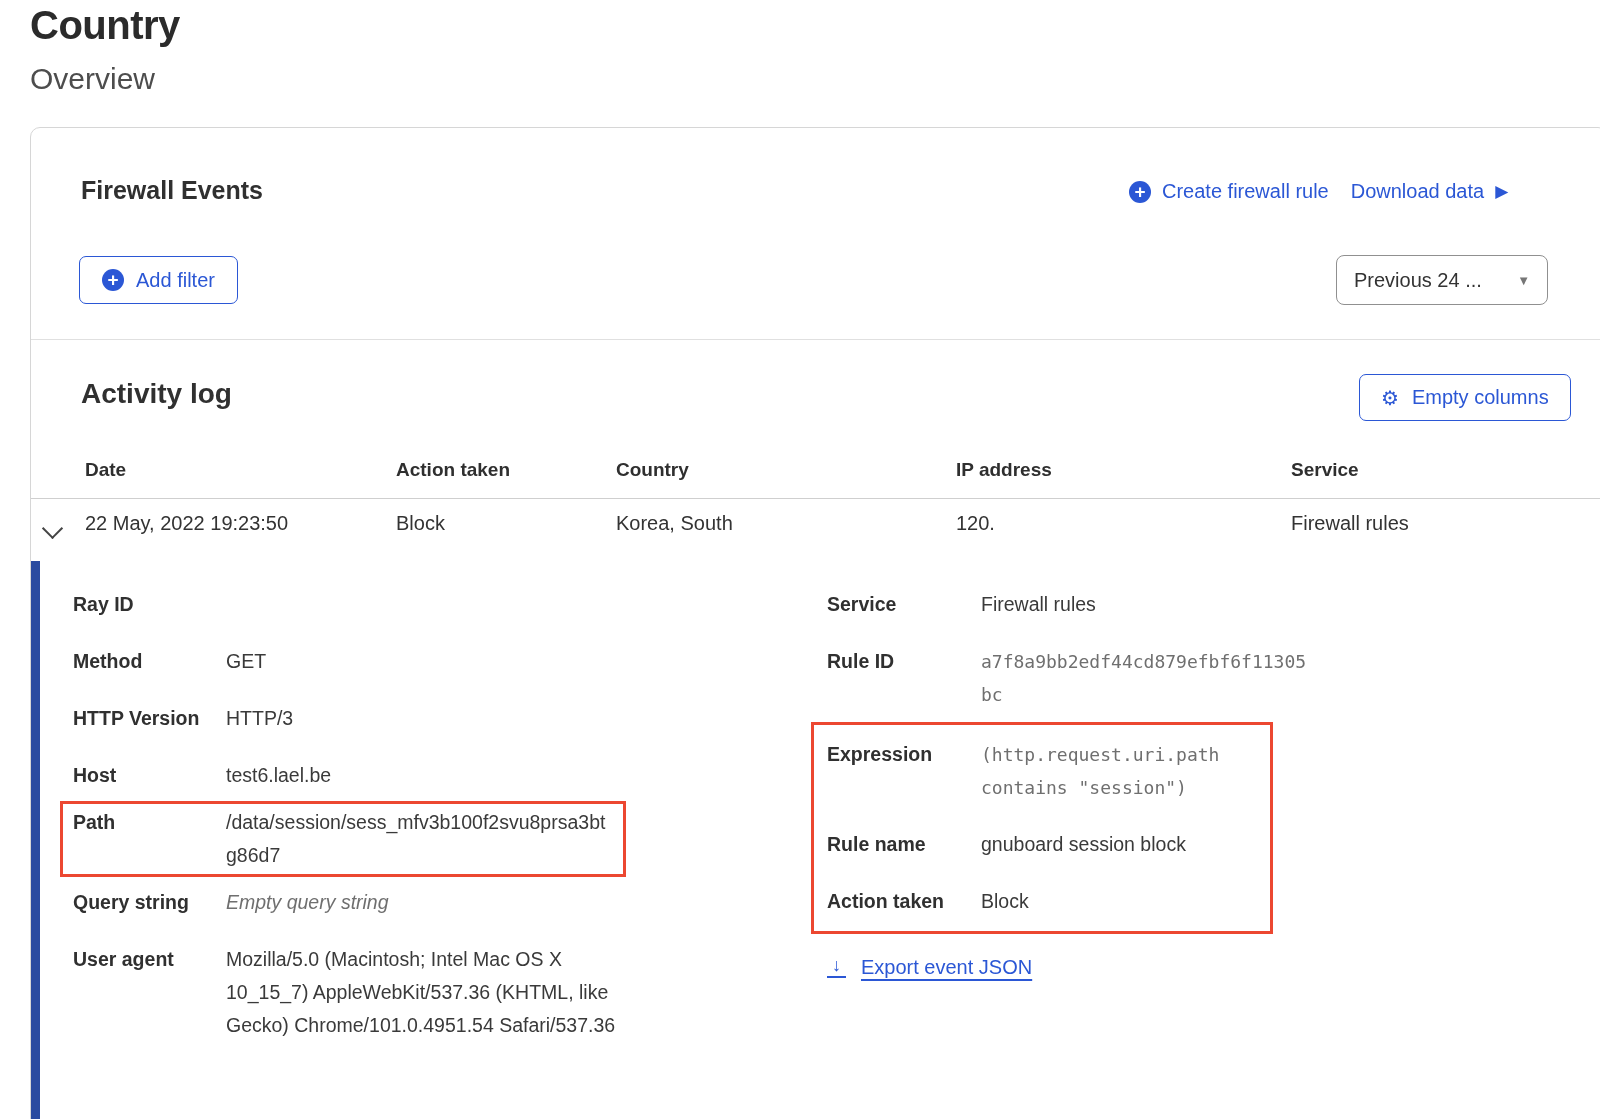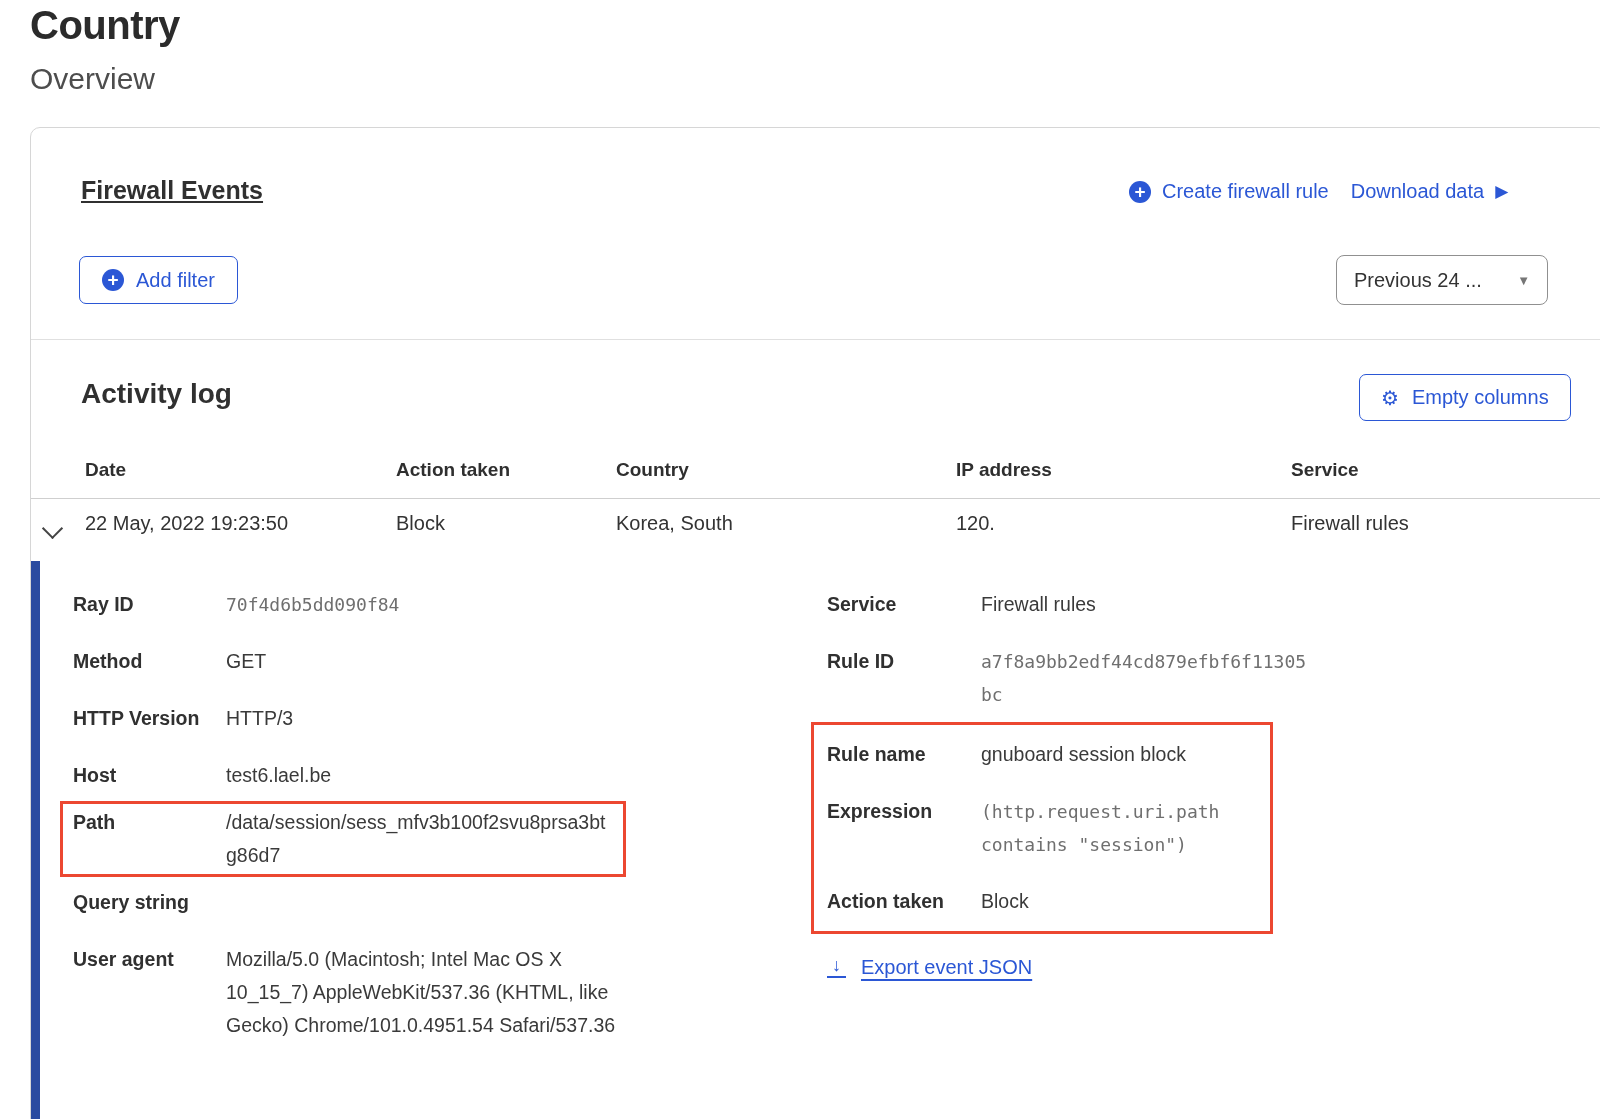--- a/index.html
+++ b/index.html
@@ -17,21 +17,21 @@
     font-family:"Liberation Sans",sans-serif;color:var(--ink2);position:relative;}
 
   .page-title{position:absolute;left:30px;top:0px;font-size:40px;line-height:50px;
     font-weight:700;color:#2b2b2b;letter-spacing:-.5px;}
   .page-subtitle{position:absolute;left:30px;top:60px;font-size:30px;line-height:38px;
     font-weight:400;color:#4d4d4d;}
 
   .card{position:absolute;left:30px;top:127px;width:1578px;height:1060px;
     background:#fff;border:1px solid var(--border);border-radius:10px;}
 
-  .fw-title{position:absolute;left:50px;top:48px;font-size:25px;font-weight:700;color:var(--ink);text-decoration:underline;}
+  .fw-title{position:absolute;left:50px;top:48px;font-size:25px;font-weight:700;color:var(--ink);}
   .header-links{position:absolute;left:1098px;top:52px;display:flex;gap:22px;align-items:center;}
   .link{display:flex;gap:11px;align-items:center;color:var(--blue);font-size:20px;cursor:pointer;}
   .plus-circle{display:inline-block;width:22px;height:22px;border-radius:50%;background:var(--blue);
     color:#fff;font-size:19px;line-height:21px;text-align:center;font-weight:700;}
   .tri{font-size:17px;line-height:20px;color:var(--blue);}
 
   .add-filter-btn{position:absolute;left:48px;top:128px;height:48px;padding:0 22px;
     display:flex;gap:12px;align-items:center;background:#fff;border:1.5px solid var(--blue);
     border-radius:7px;color:var(--blue);font-size:20px;cursor:pointer;}
 
@@ -141,21 +141,20 @@
     <span class="c-country">Korea, South</span>
     <span class="c-ip">120.</span>
     <span class="c-service">Firewall rules</span>
   </div>
 
   <div class="accent-bar"></div>
 
   <div class="details-left">
     <div class="detail-row">
       <span class="dt">Ray ID</span>
-      <span class="dd mono">70f4d6b5dd090f84</span>
     </div>
     <div class="detail-row">
       <span class="dt">Method</span>
       <span class="dd">GET</span>
     </div>
     <div class="detail-row">
       <span class="dt">HTTP Version</span>
       <span class="dd">HTTP/3</span>
     </div>
     <div class="detail-row">
@@ -163,44 +162,45 @@
       <span class="dd">test6.lael.be</span>
     </div>
     <div class="highlight">
       <div class="detail-row">
         <span class="dt">Path</span>
         <span class="dd">/data/session/sess_mfv3b100f2svu8prsa3btg86d7</span>
       </div>
     </div>
     <div class="detail-row">
       <span class="dt">Query string</span>
+      <span class="dd italic">Empty query string</span>
     </div>
     <div class="detail-row">
       <span class="dt">User agent</span>
       <span class="dd">Mozilla/5.0 (Macintosh; Intel Mac OS X 10_15_7) AppleWebKit/537.36 (KHTML, like Gecko) Chrome/101.0.4951.54 Safari/537.36</span>
     </div>
   </div>
 
   <div class="details-right">
     <div class="detail-row">
       <span class="dt">Service</span>
       <span class="dd">Firewall rules</span>
     </div>
     <div class="detail-row">
       <span class="dt">Rule ID</span>
       <span class="dd mono">a7f8a9bb2edf44cd879efbf6f11305bc</span>
     </div>
     <div class="highlight-group">
       <div class="detail-row">
+        <span class="dt">Expression</span>
+        <span class="dd mono">(http.request.uri.path contains "session")</span>
+      </div>
+      <div class="detail-row">
         <span class="dt">Rule name</span>
         <span class="dd">gnuboard session block</span>
-      </div>
-      <div class="detail-row">
-        <span class="dt">Expression</span>
-        <span class="dd mono">(http.request.uri.path contains "session")</span>
       </div>
       <div class="detail-row">
         <span class="dt">Action taken</span>
         <span class="dd">Block</span>
       </div>
     </div>
     <div class="export-link">
       <span class="dl-icon">↓</span>
       <span class="export-text">Export event JSON</span>
     </div>

